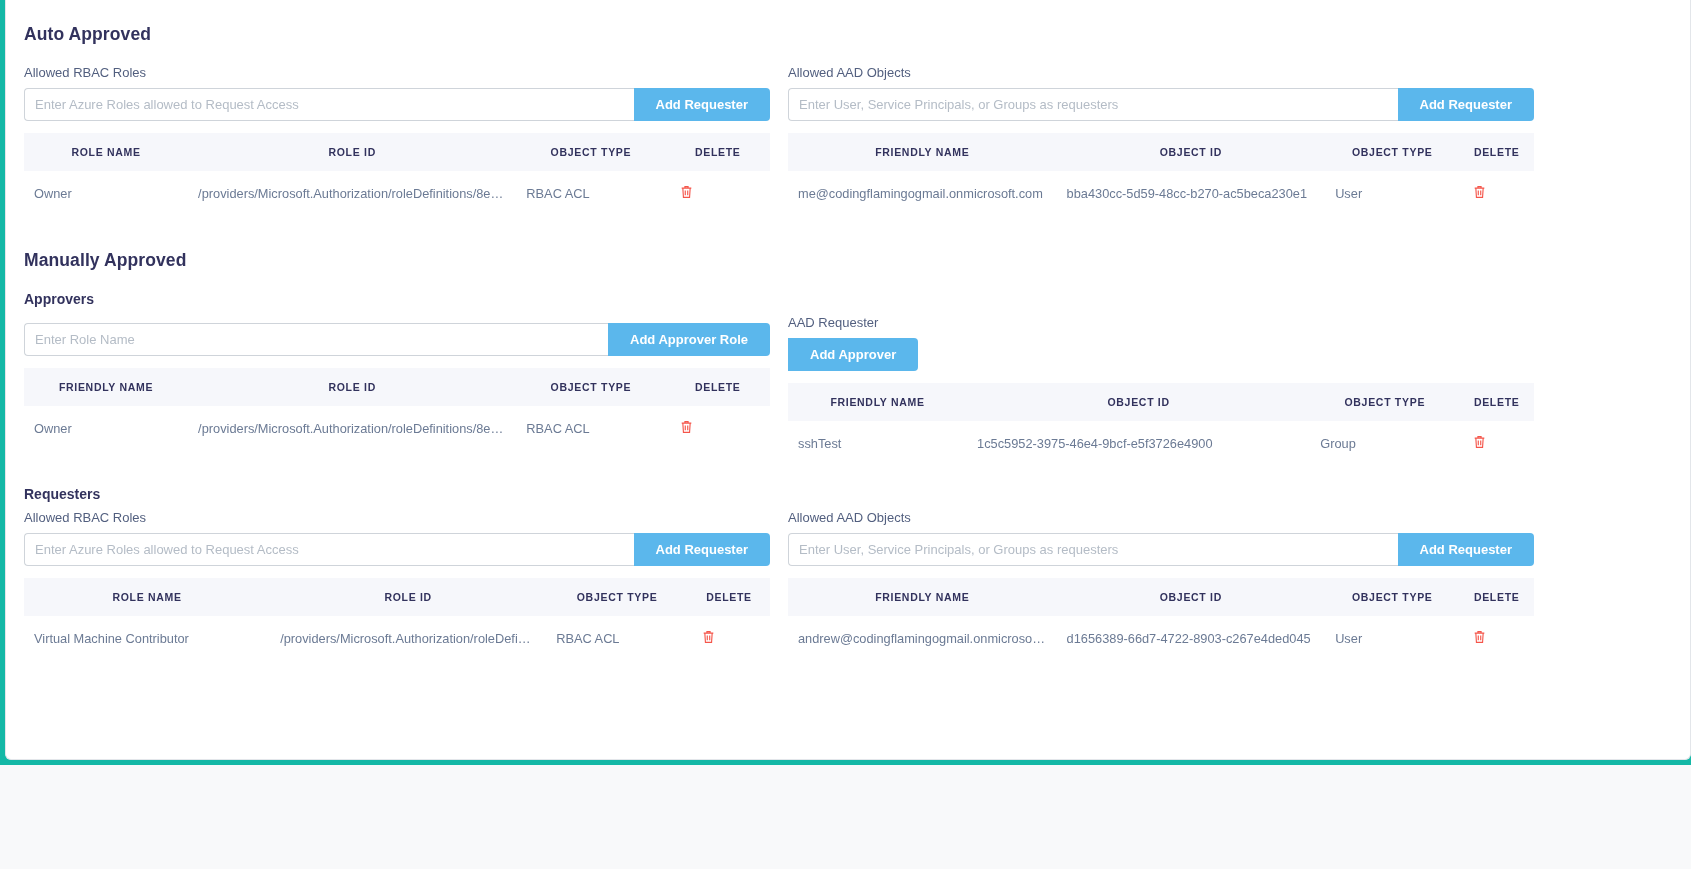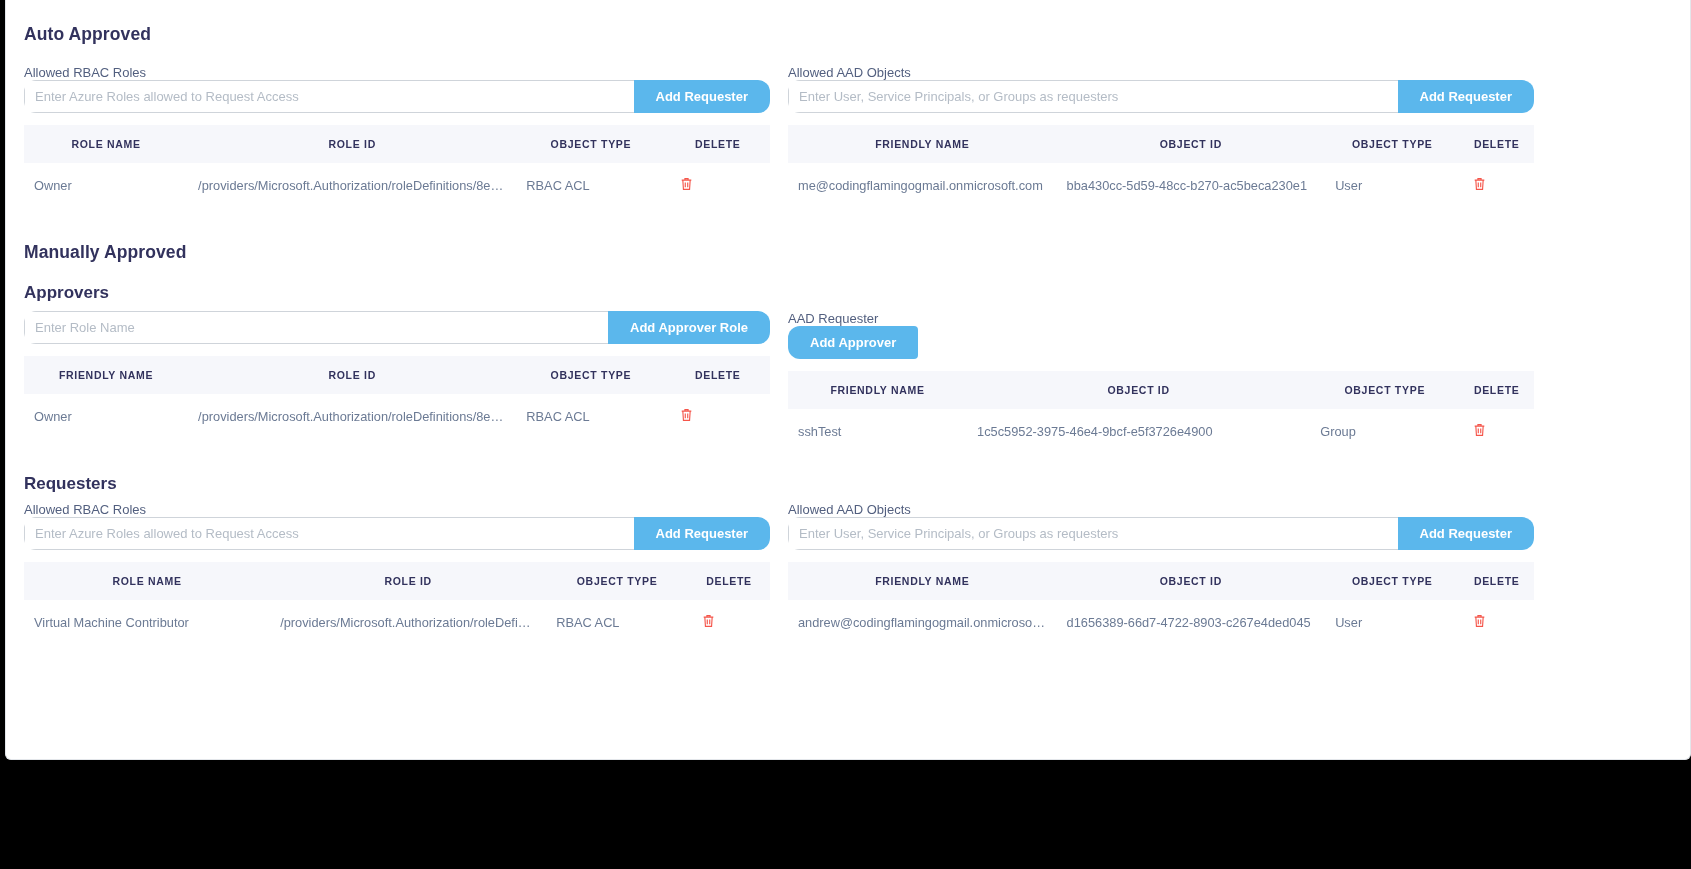--- a/index.html
+++ b/index.html
@@ -6,22 +6,22 @@
   * { box-sizing: border-box; }
   html, body {
     margin: 0; padding: 0;
     width: 1691px; height: 869px;
     background: #f8f9fa;
     font-family: "Liberation Sans", sans-serif;
     overflow: hidden;
   }
   .page {
     position: relative;
-    width: 1691px; height: 869px;
-    background: #000000;
+    width: 1691px; height: 765px;
+    background: #14b8a6;
   }
 
   
   .card {
     position: absolute;
     left: 5px; top: -10px;
     width: 1686px; height: 770px;
     background: #ffffff;
     border: 1px solid #e3e6ea;
     border-top: none;
@@ -30,43 +30,43 @@
   }
 
   
   .section-title {
     font-size: 17.5px;
     font-weight: bold;
     color: #32325d;
     letter-spacing: .1px;
   }
   .sub-title {
-    font-size: 17px;
+    font-size: 14px;
     font-weight: bold;
     color: #32325d;
   }
   .field-label {
     font-size: 13px;
     color: #525f7f;
     font-weight: normal;
   }
 
   
   .cols {
     display: flex;
     gap: 18px;
   }
   .col { width: 746px; flex: 0 0 746px; }
 
   
   .input-group {
     display: flex;
     height: 33px;
-    margin-top: 0;
-    border-radius: 12px;
+    margin-top: 8px;
+    border-radius: 0;
     overflow: hidden;
   }
   .input-group input {
     flex: 1 1 auto;
     min-width: 0;
     height: 33px;
     border: 1px solid #cfd4da;
     border-right: none;
     border-radius: 4px 0 0 4px;
     padding: 0 10px;

